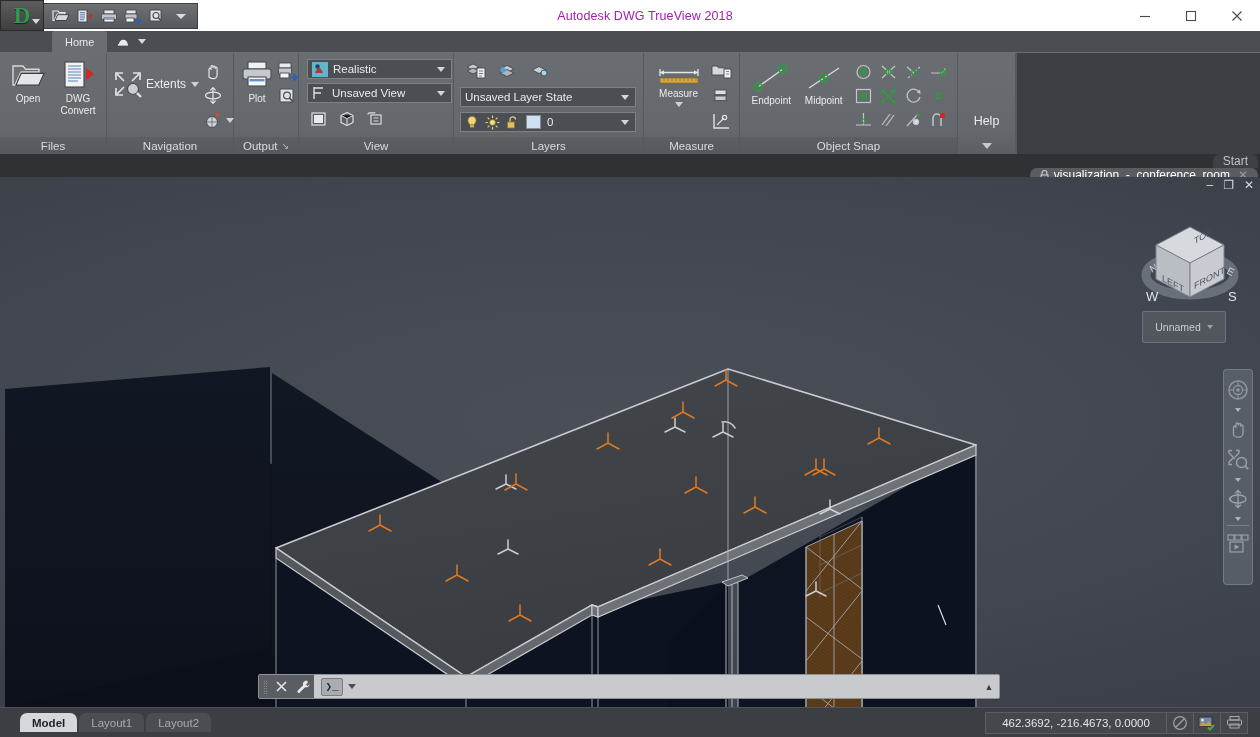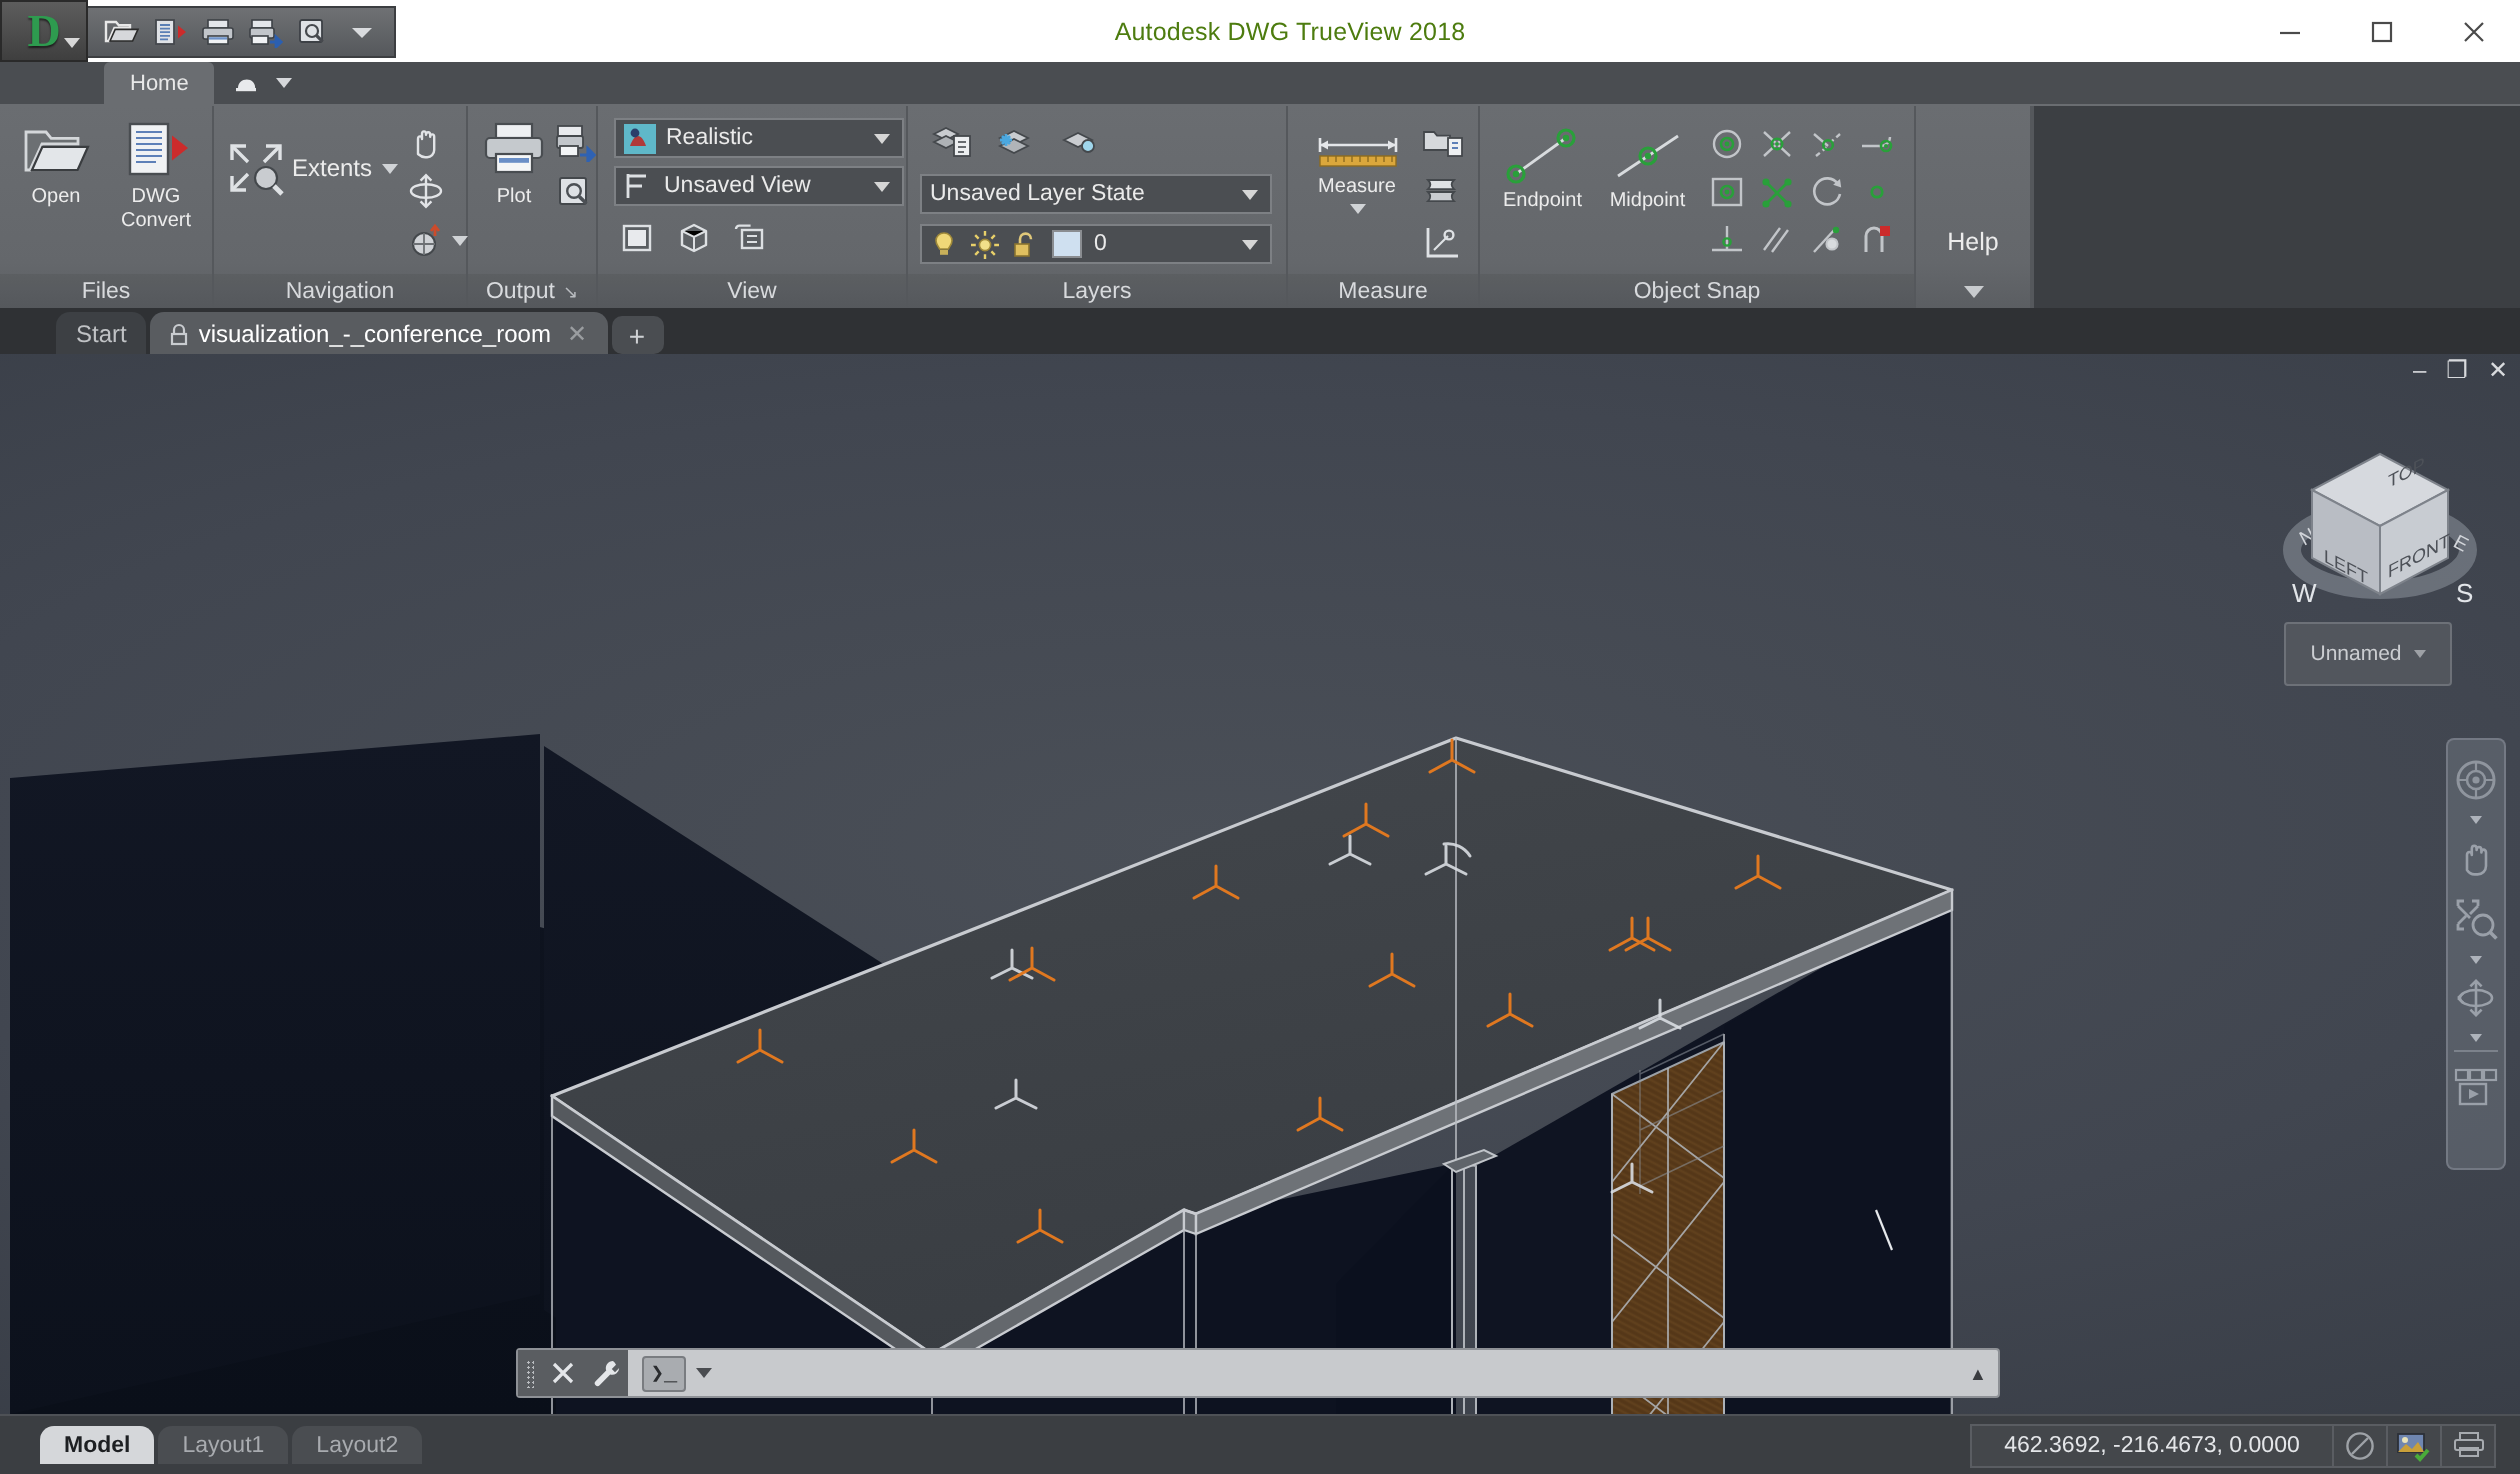--- a/index.html
+++ b/index.html
@@ -36,21 +36,21 @@
   .qat {
     height: 26px; display: flex; align-items: center; gap: 2px;
     background: linear-gradient(180deg,#6f7174,#55585c);
     border: 1px solid #3c3e41; border-left: none;
     padding: 0 5px 0 6px; margin-left: 0; flex: none;
   }
   .qat-btn { width: 22px; height: 21px; display: flex; align-items: center; justify-content: center;
     border-radius: 2px; cursor: default; }
 
   .title-text {
-    flex: 1; text-align: center; font-size: 12.5px; color: #4d7c0f; letter-spacing: .1px;
+    flex: 1; text-align: center; font-size: 12.5px; color: #a21caf; letter-spacing: .1px;
     padding-right: 30px;
   }
   .wincontrols { display: flex; align-items: center; height: 31px; flex: none; }
   .wc { width: 46px; height: 31px; display:flex; align-items:center; justify-content:center; cursor: default;}
 
   
   .ribbon-tabs {
     position: absolute; top: 31px; left: 0; width: 1260px; height: 22px;
     background: #4a4d51; display: flex; align-items: flex-end;
     border-bottom: 1px solid #6a6d71;
@@ -93,21 +93,21 @@
     display: flex; align-items: center; gap: 5px; padding: 0 2px 0 4px;
     font-size: 11.5px; color: #eaeaea; cursor: default;
   }
   .combo .cval { flex: 1; white-space: nowrap; overflow: hidden; }
   .combo .arrow { border-left: 4px solid transparent; border-right: 4px solid transparent;
     border-top: 5px solid #d6d6d6; margin-right: 4px; }
 
   
   .doctabs {
     position: absolute; top: 154px; left: 0; width: 1260px; height: 23px;
-    background: #2f3134; display: flex; align-items: flex-end; padding-left: 28px;
+    background: #2f3134; display: flex; align-items: flex-end; padding-left: 8px; flex-direction: column;
   }
   .dtab {
     height: 21px; display: flex; align-items: center; gap: 5px; padding: 0 10px;
     font-size: 12px; color: #c0c2c5; cursor: default;
     border-top-left-radius: 7px; border-top-right-radius: 7px;
     background: #3d4044; margin-right: 2px;
   }
   .dtab.active { background: #595c60; color: #ffffff; }
   .dtab .xx { font-size: 12px; color: #9a9da0; margin-left: 3px; }
   .newtab { width: 26px; height: 19px; background: #4a4d51; border-radius: 5px;

